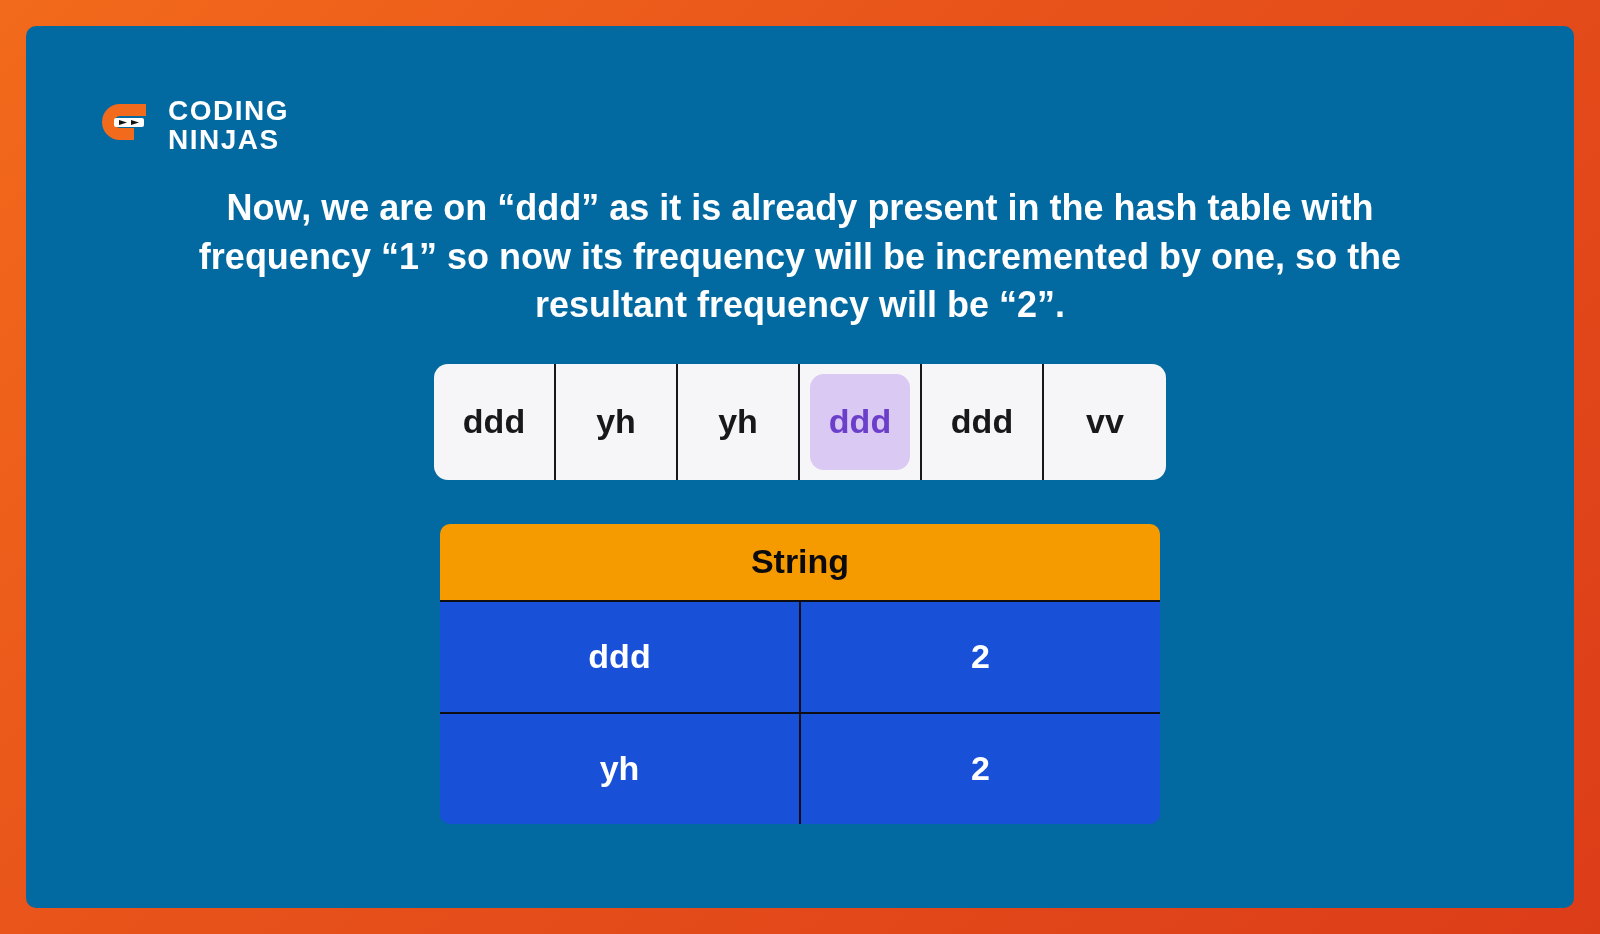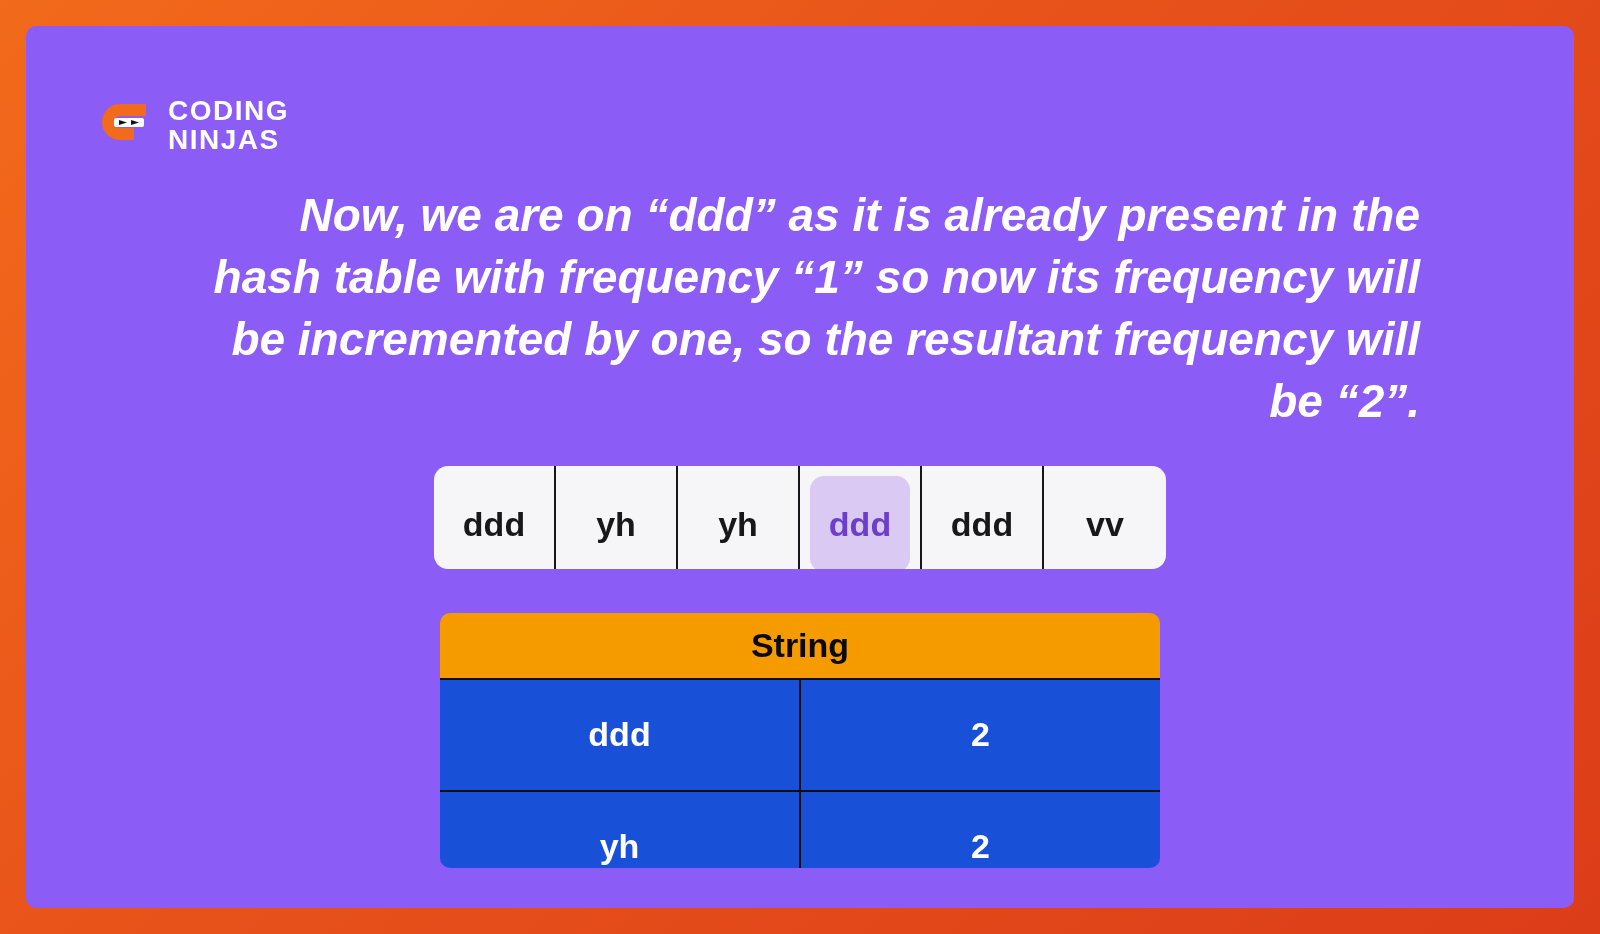--- a/index.html
+++ b/index.html
@@ -12,21 +12,21 @@
     overflow: hidden;
   }
   .outer {
     width: 1600px;
     height: 934px;
     padding: 26px;
   }
   .slide {
     width: 100%;
     height: 100%;
-    background: #8b5cf6;
+    background: #0369a1;
     border-radius: 10px;
     position: relative;
     padding: 60px 60px 40px 60px;
     display: flex;
     flex-direction: column;
     align-items: center;
   }
   .logo {
     position: absolute;
     top: 70px;
@@ -45,25 +45,24 @@
     color: #ffffff;
     font-weight: 800;
     font-size: 28px;
     line-height: 1.05;
     letter-spacing: 1.5px;
   }
   .description {
     margin-top: 98px;
     color: #ffffff;
     font-weight: 700;
-    font-size: 46px;
+    font-size: 36px;
     line-height: 1.35;
-    text-align: right;
+    text-align: center;
     max-width: 1240px;
-    font-style: italic;
   }
   .array-row {
     margin-top: 34px;
     display: flex;
     background: #f6f6f8;
     border-radius: 14px;
     overflow: hidden;
   }
   .array-cell {
     width: 122px;
@@ -92,21 +91,21 @@
   .array-cell.highlight span.txt { color: #6b3fc9; }
   .hash-table {
     margin-top: 44px;
     width: 720px;
     border-radius: 10px;
     overflow: hidden;
   }
   .ht-row { display: flex; }
   .ht-cell {
     flex: 1;
-    height: 65px;
+    height: 76px;
     display: flex;
     align-items: center;
     justify-content: center;
     font-weight: 800;
     font-size: 34px;
     color: #0b0b0f;
     border-right: 2px solid #0e0e14;
   }
   .ht-cell:last-child { border-right: none; }
   .ht-head .ht-cell { background: #f59b00; }

